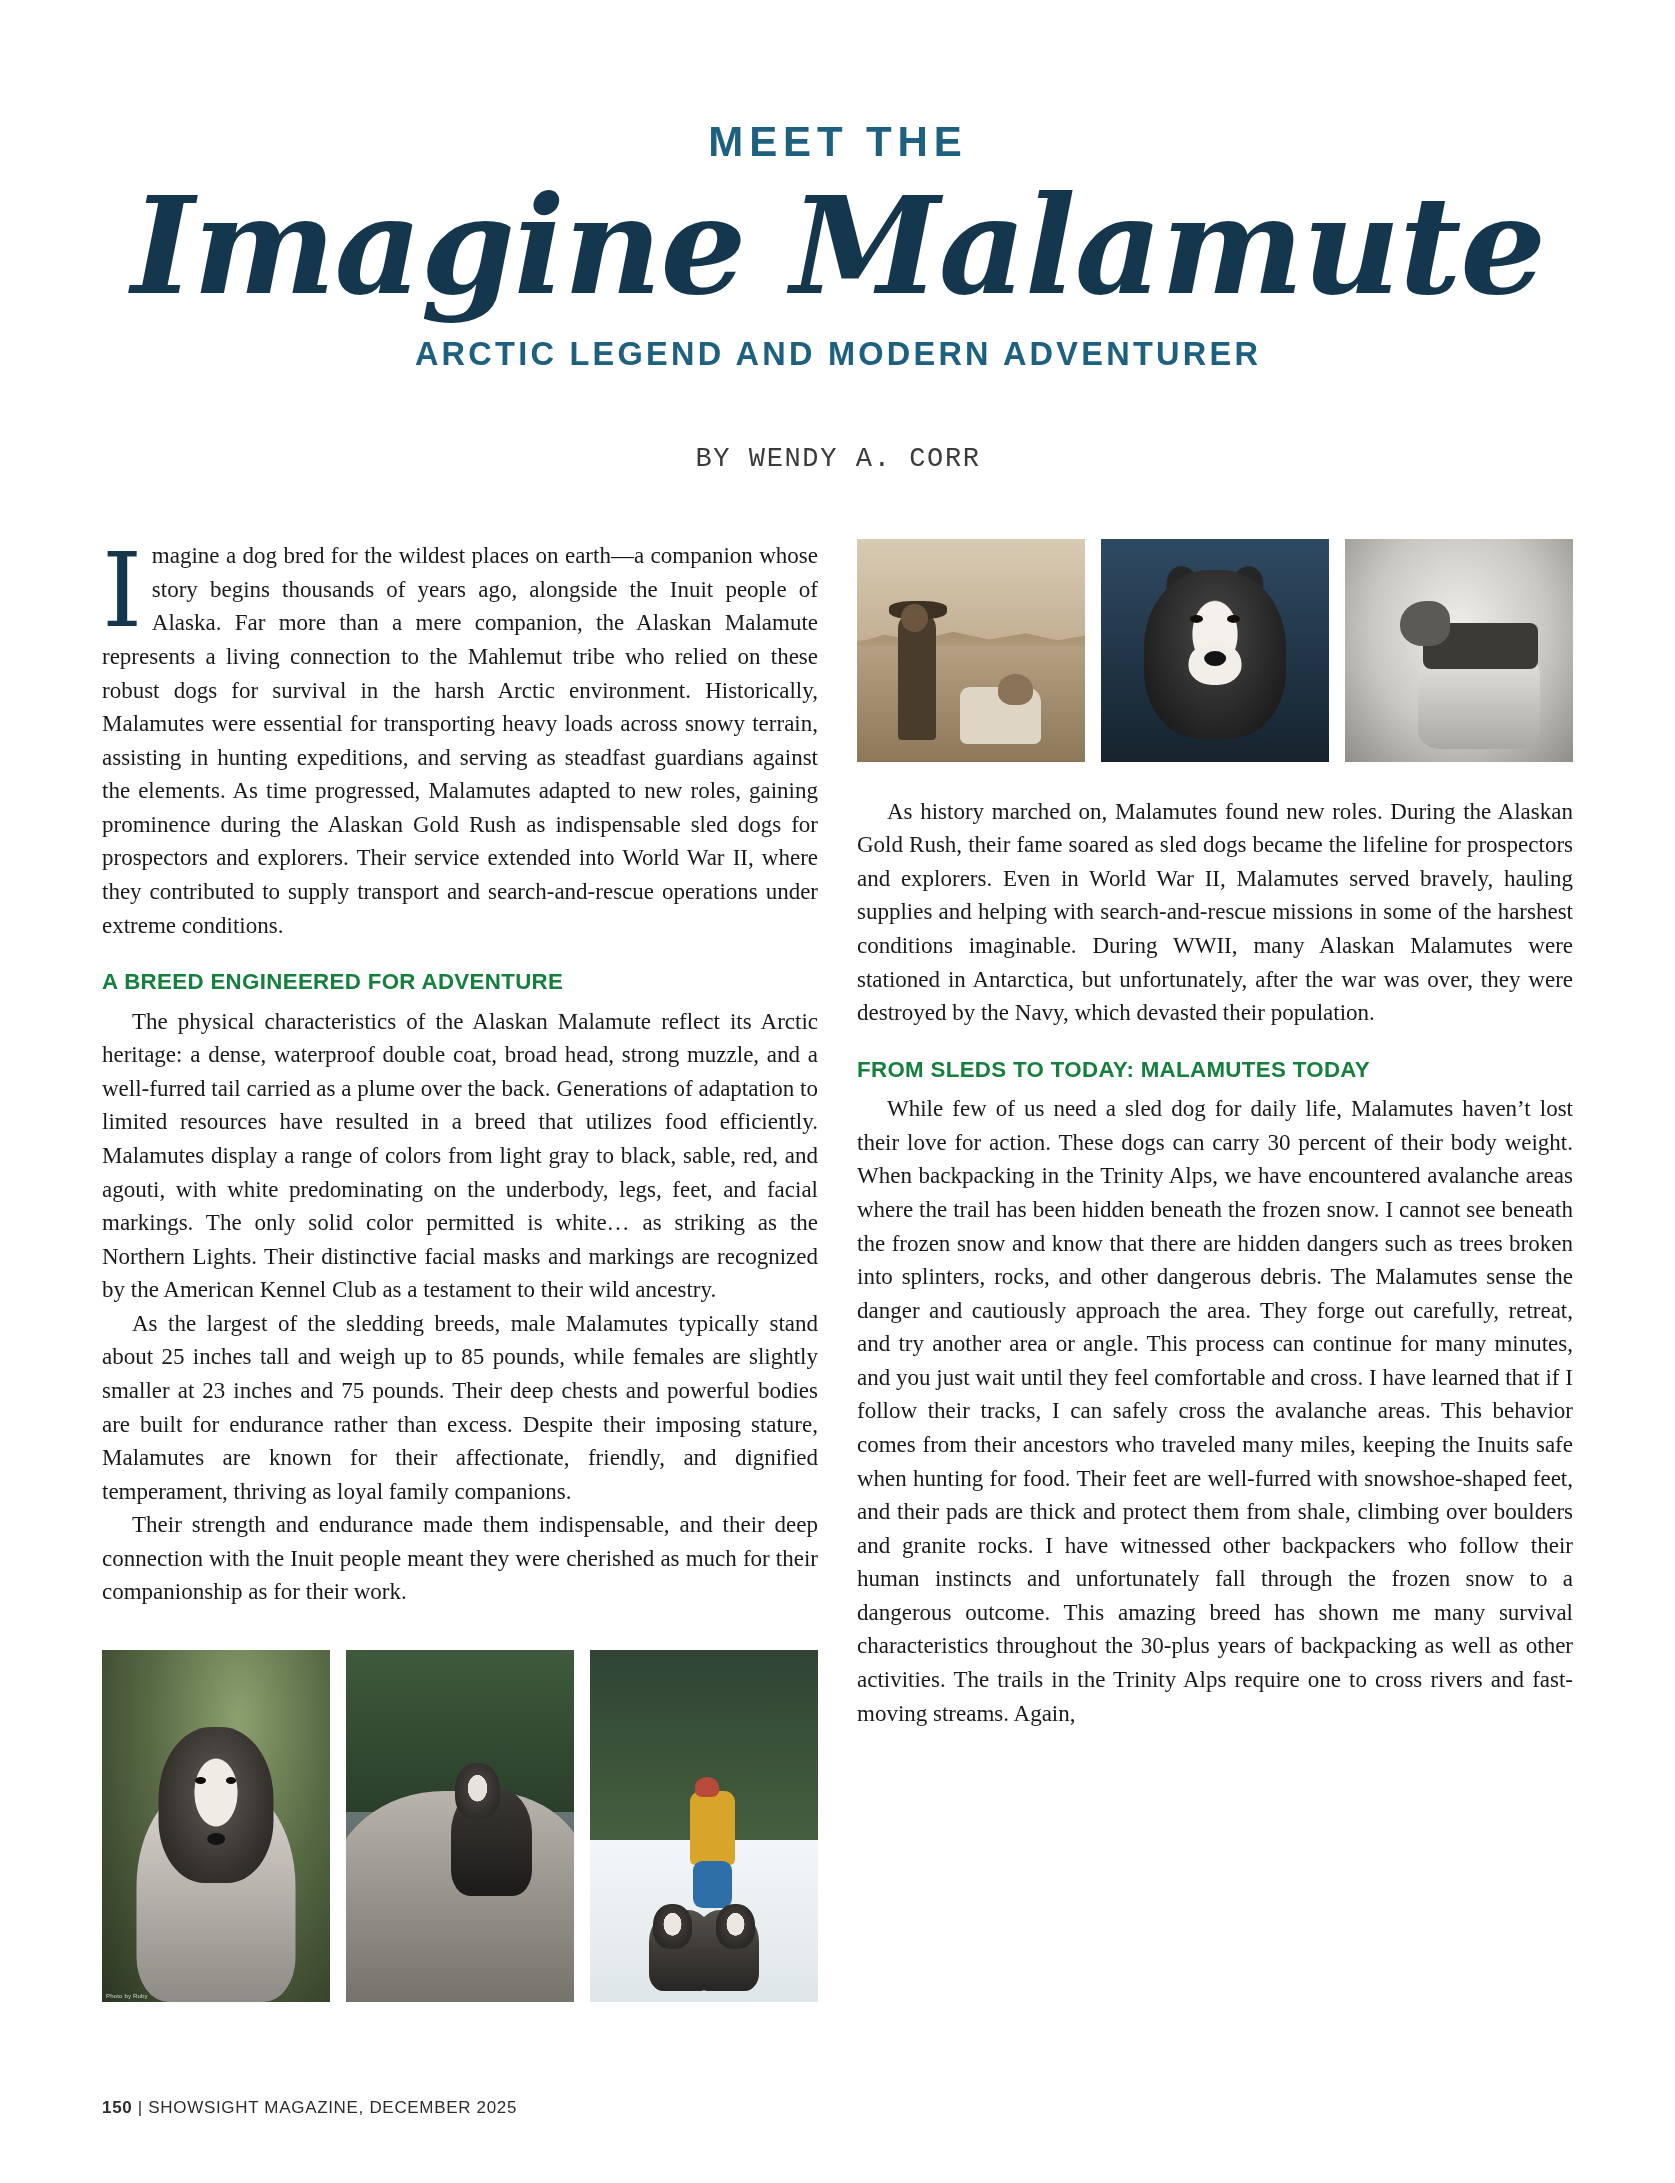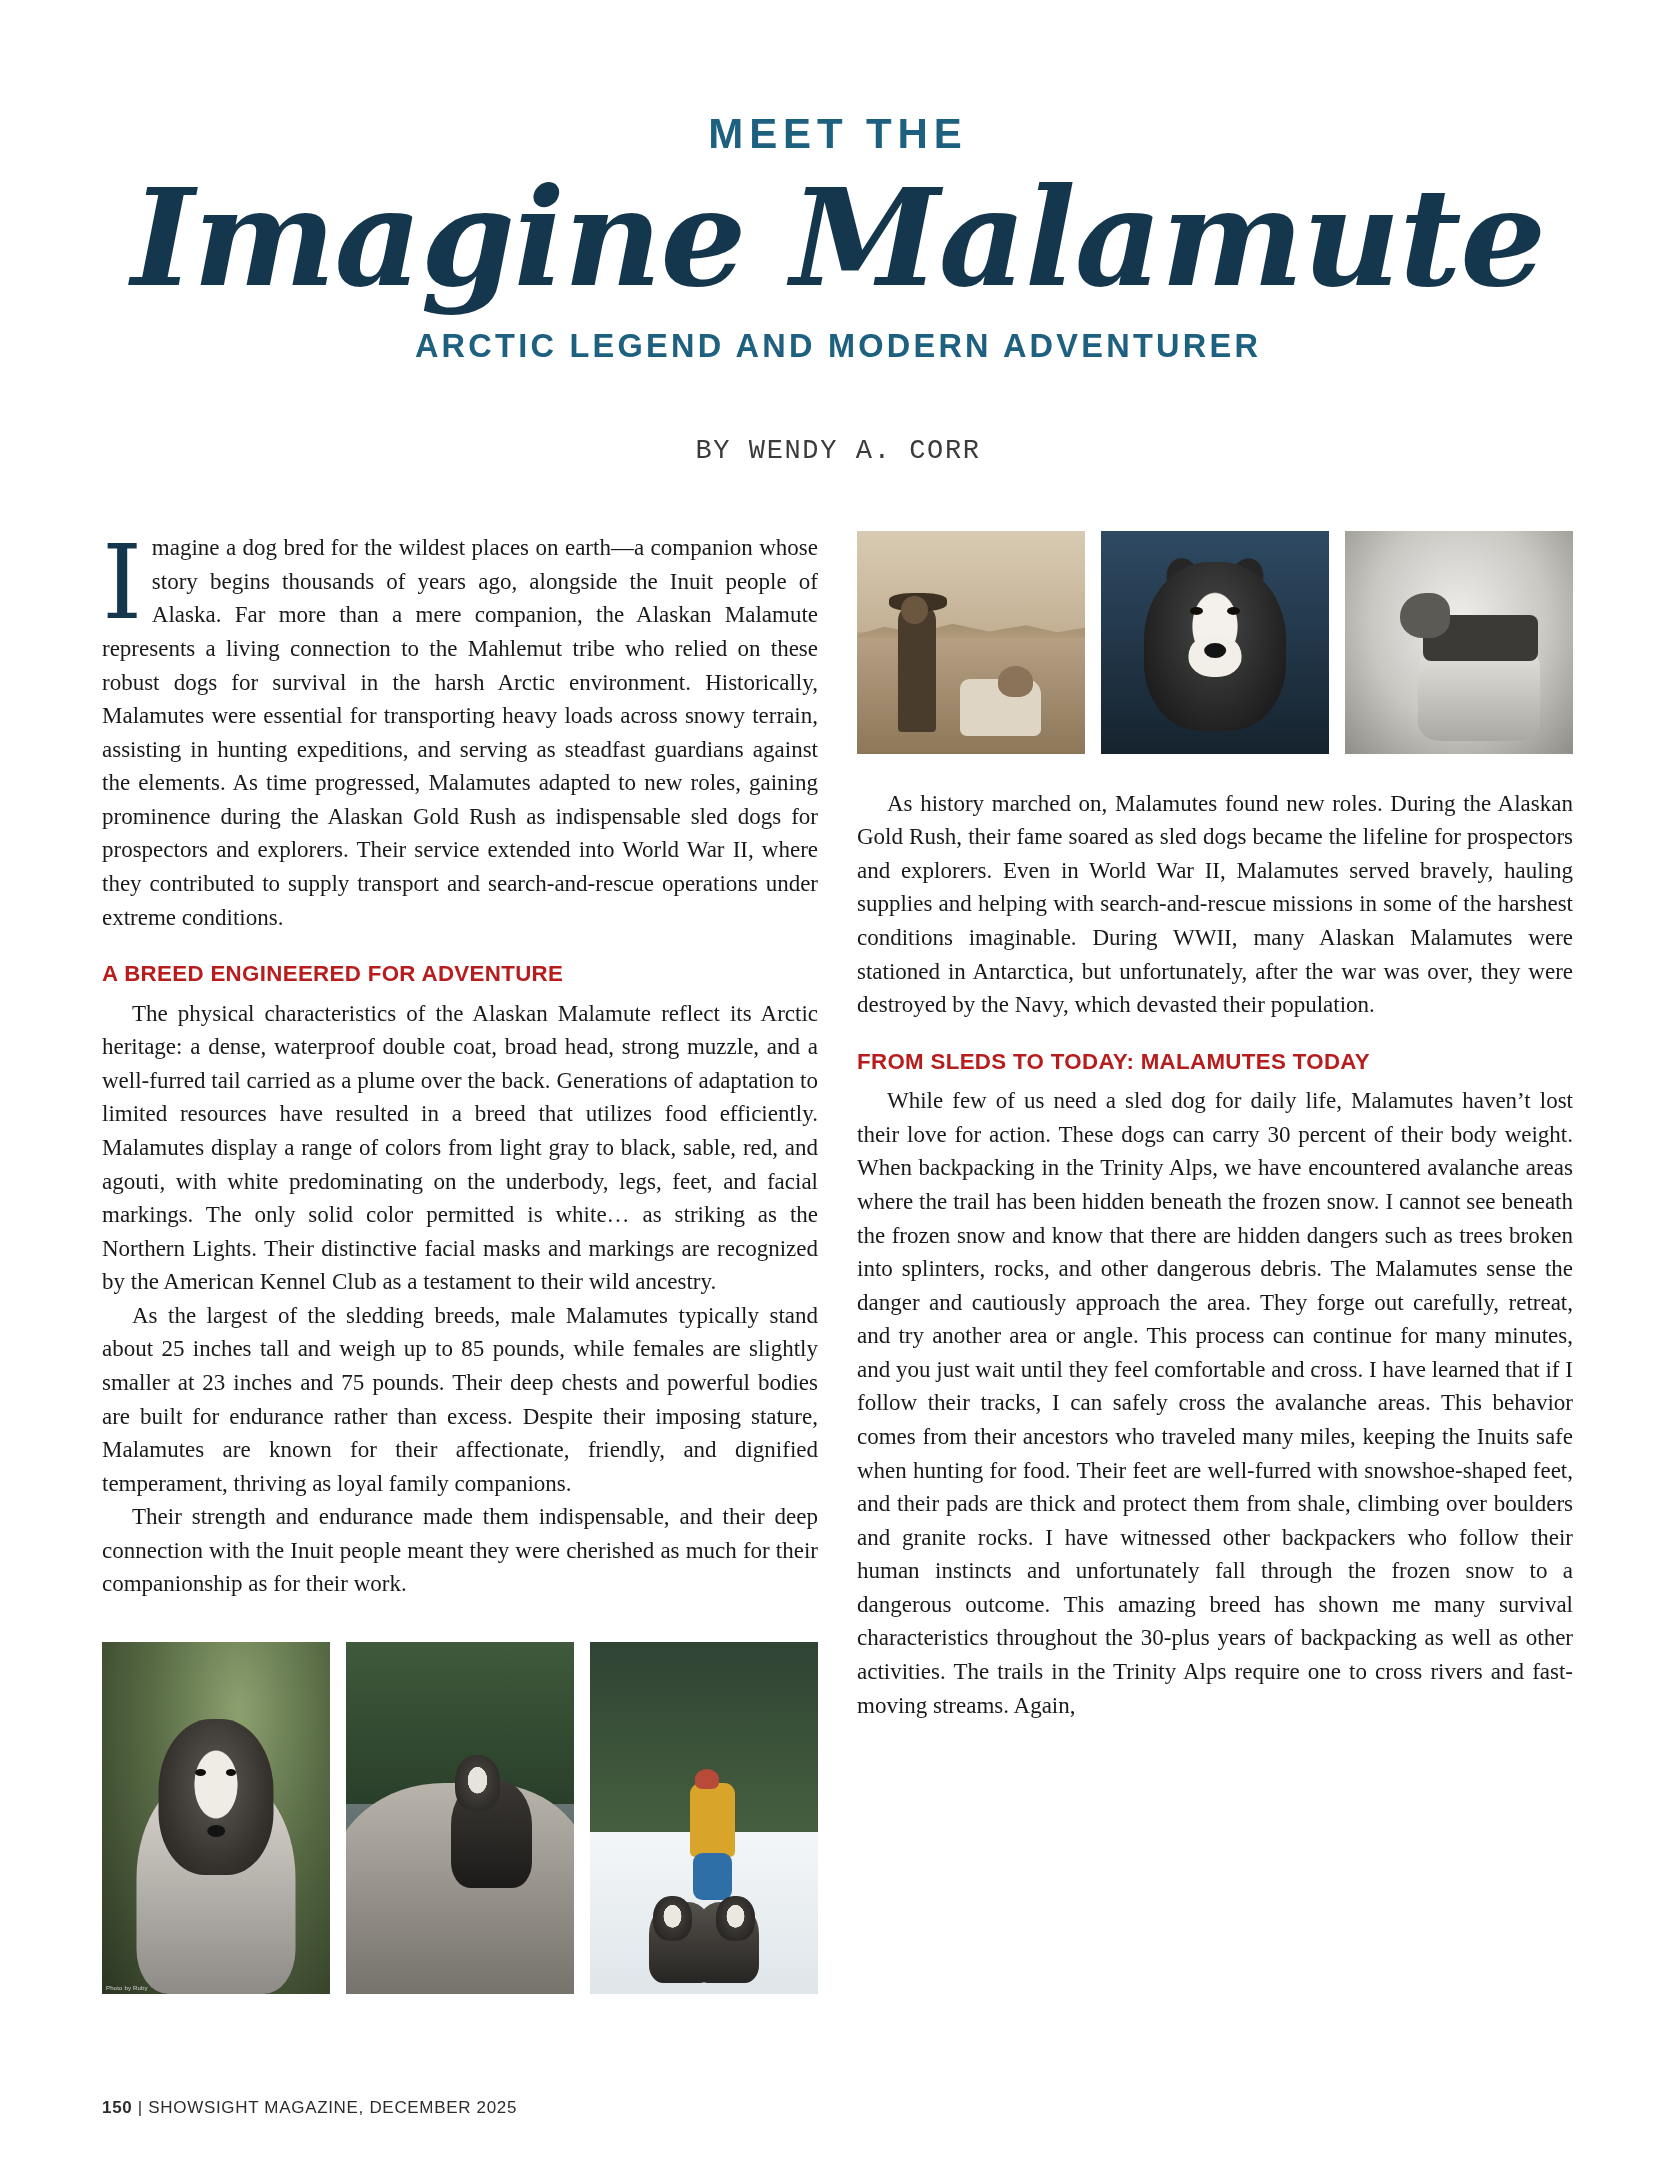--- a/index.html
+++ b/index.html
@@ -13,21 +13,21 @@
     font-family: "Liberation Serif", serif;
     color: #1a1a1a;
     position: relative;
     overflow: hidden;
   }
   .page {
     position: relative;
     width: 1676px;
     height: 2183px;
     box-sizing: border-box;
-    padding: 8px 102px;
+    padding: 16px 102px;
   }
 
   
   .masthead {
     text-align: center;
     padding-top: 102px;
   }
   .meet-the {
     font-family: "Liberation Sans", sans-serif;
     font-weight: 700;
@@ -81,21 +81,21 @@
     text-justify: inter-word;
     hyphens: auto;
   }
   p.indent { text-indent: 30px; }
 
   .section-head {
     font-family: "Liberation Sans", sans-serif;
     font-weight: 700;
     font-size: 22.3px;
     letter-spacing: 0.015em;
-    color: #b91c1c;
+    color: #15803d;
     margin: 27px 0 9.5px 0;
     text-align: left;
   }
 
   
   .dropcap-para {
     position: relative;
   }
   .dropcap-para::first-letter {
     float: left;

